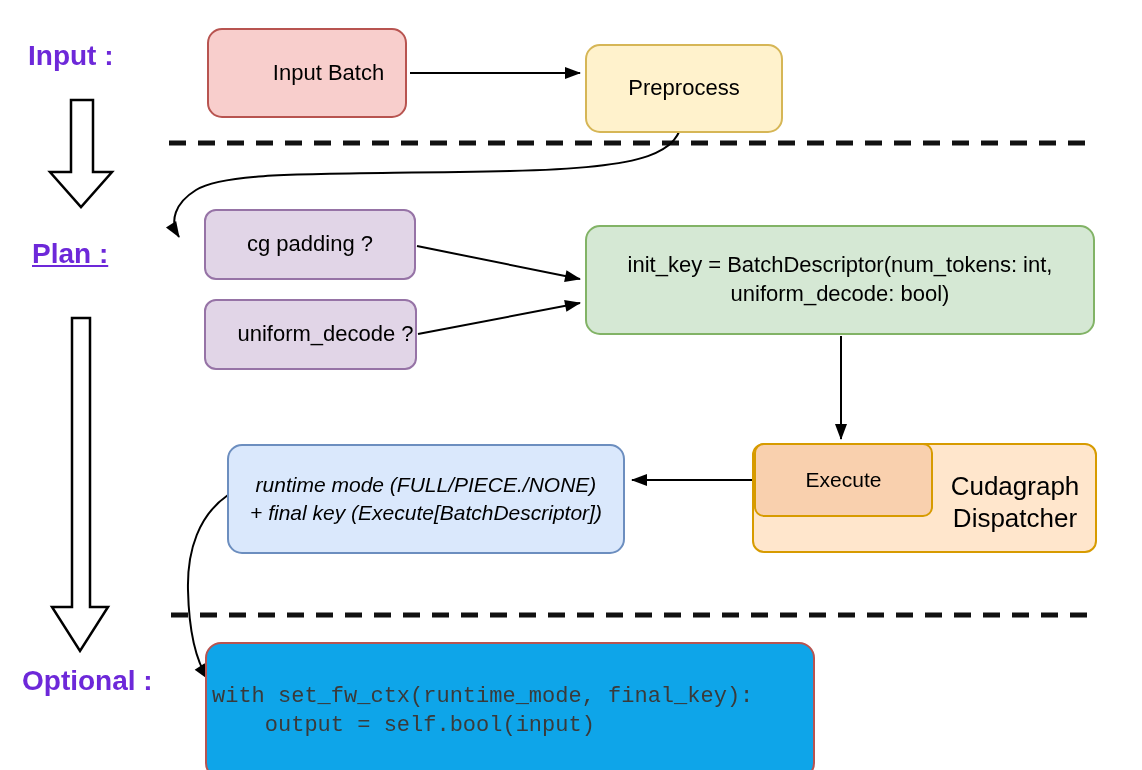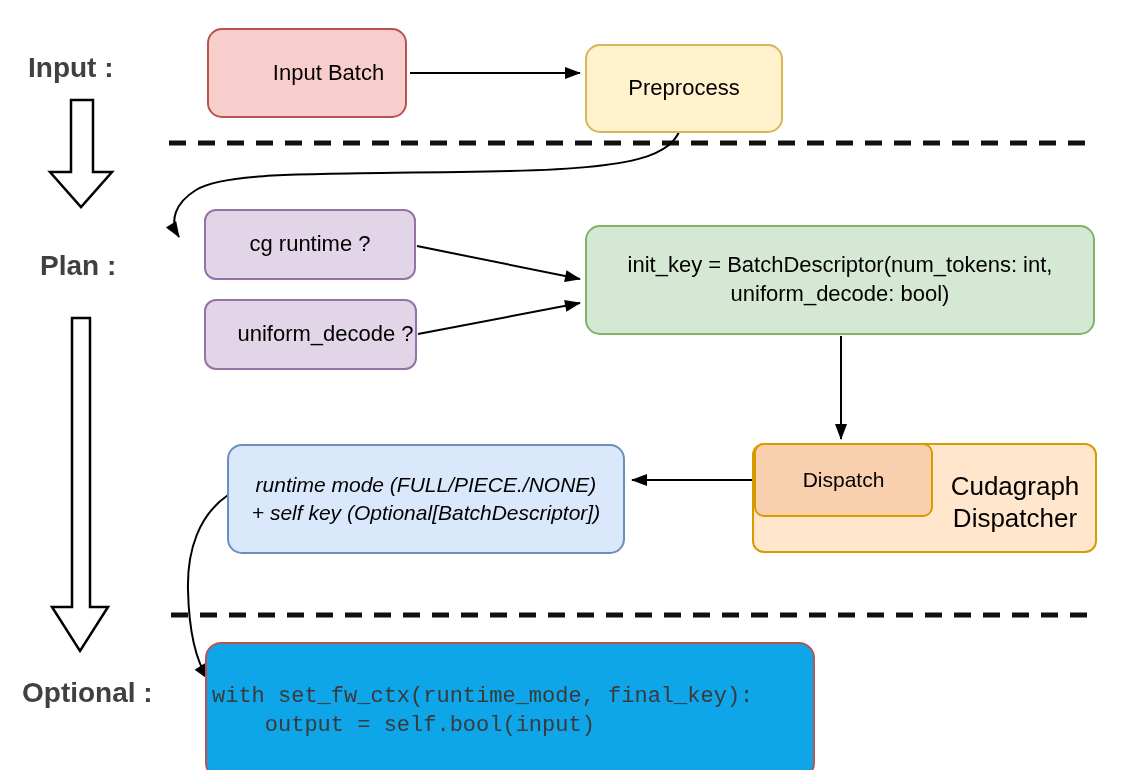--- a/index.html
+++ b/index.html
@@ -15,23 +15,22 @@
   .overlay {
     position: absolute;
     left: 0; top: 0;
     width: 1142px; height: 770px;
     pointer-events: none;
   }
   .stage-label {
     position: absolute;
     font-weight: bold;
     font-size: 28px;
-    color: #404040;
+    color: #6d28d9;
     white-space: nowrap;
-    margin-top: 12px;
   }
   .node {
     position: absolute;
     box-sizing: border-box;
     display: flex;
     flex-direction: column;
     align-items: center;
     justify-content: center;
     text-align: center;
     border: 2px solid #000;
@@ -75,54 +74,54 @@
     <line x1="417" y1="246" x2="580" y2="279" stroke="#000000" stroke-width="2" marker-end="url(#ah)"></line>
     <line x1="418" y1="334" x2="580" y2="303" stroke="#000000" stroke-width="2" marker-end="url(#ah)"></line>
     <line x1="841" y1="336" x2="841" y2="439" stroke="#000000" stroke-width="2" marker-end="url(#ah)"></line>
     <line x1="752" y1="480" x2="632" y2="480" stroke="#000000" stroke-width="2" marker-end="url(#ah)"></line>
 
     <path d="M 683,118 C 678,152 652,168 510,171 C 330,175 228,170 196,190 C 175,203 169,221 179,237" fill="none" stroke="#000000" stroke-width="2" marker-end="url(#ah)"></path>
     <path d="M 228,495 C 199,515 187,550 188,590 C 189,634 196,661 208,679" fill="none" stroke="#000000" stroke-width="2" marker-end="url(#ah)"></path>
   </svg>
 
   <div class="stage-label" style="left:28px; top:40px;">Input :</div>
-  <div class="stage-label" style="left:40px; top:238px;">Plan :</div>
+  <div class="stage-label" style="left:32px; top:238px;text-decoration:underline;">Plan :</div>
   <div class="stage-label" style="left:22px; top:665px;">Optional :</div>
 
   <div class="node node-input-batch">
     <span>Input Batch</span>
   </div>
 
   <div class="node node-preprocess">
     <span>Preprocess</span>
   </div>
 
   <div class="node node-cg-padding">
-    <span>cg runtime ?</span>
+    <span>cg padding ?</span>
   </div>
 
   <div class="node node-uniform-decode">
     <span>uniform_decode ?</span>
   </div>
 
   <div class="node node-init-key">
     <span>init_key = BatchDescriptor(num_tokens: int, uniform_decode: bool)</span>
   </div>
 
   <div class="node node-cuda-outer"></div>
   <div class="node node-dispatch">
-    <span>Dispatch</span>
+    <span>Execute</span>
   </div>
   <div class="cuda-label">
     <span>Cudagraph Dispatcher</span>
   </div>
 
   <div class="node node-runtime-mode">
     <span>runtime mode (FULL/PIECE./NONE)</span>
-    <span>+ self key (Optional[BatchDescriptor])</span>
+    <span>+ final key (Execute[BatchDescriptor])</span>
   </div>
 
   <div class="node node-execute-code">
     <span class="code-line">with set_fw_ctx(runtime_mode, final_key):</span>
     <span class="code-line">    output = self.bool(input)</span>
   </div>
 
 </div>
 
 </body></html>

